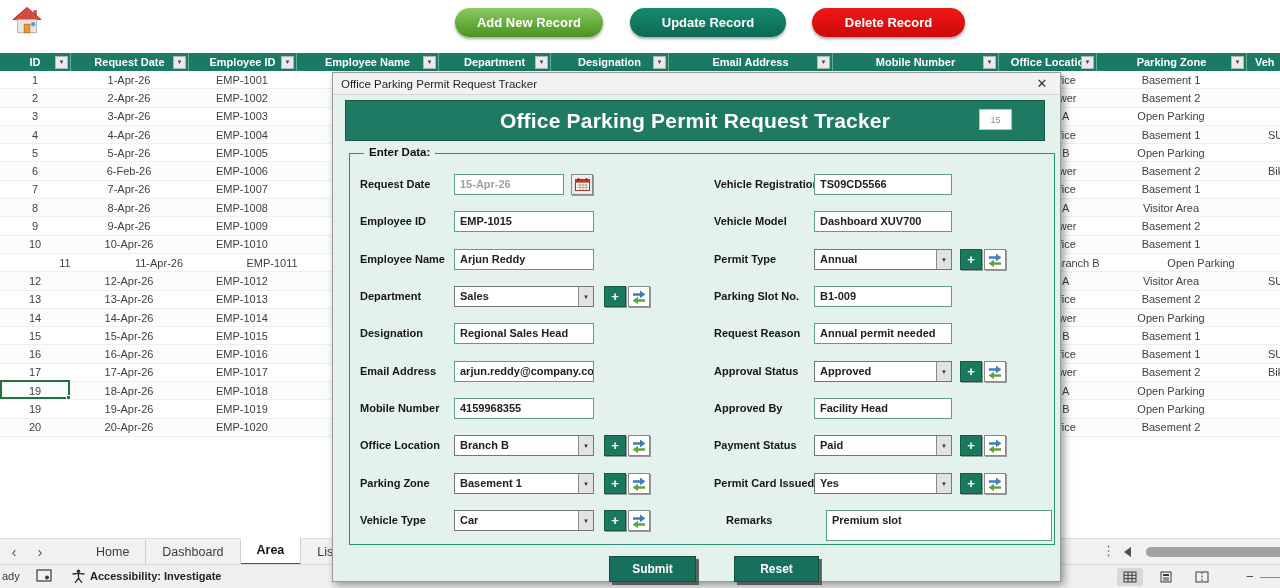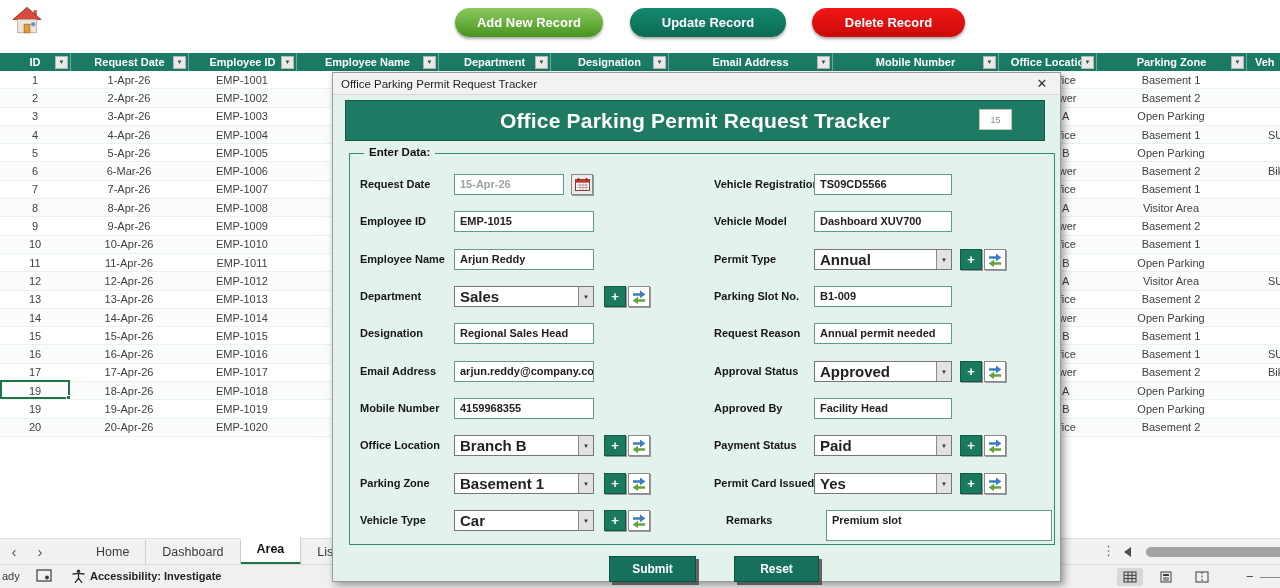--- a/index.html
+++ b/index.html
@@ -31,21 +31,21 @@
   .tcell { flex:none; font-size:11px; color:#3e3e3e; display:flex; align-items:center; justify-content:center;
            overflow:hidden; white-space:nowrap; }
   .tcell.veh { justify-content:flex-start; padding-left:22px; }
   #selbox { position:absolute; left:0px; top:327px; width:70px; height:19px;
             border:2px solid #217346; background:transparent; }
   #selbox .handle { position:absolute; right:-3px; bottom:-3px; width:5px; height:5px; background:#217346; border:1px solid #fff; }
 
   
   #tabbar { position:absolute; left:0; top:538px; width:1280px; height:26px; background:#f1f1f1; border-top:1px solid #dcdcdc; }
   .navarr { position:absolute; top:0; height:26px; line-height:25px; color:#555; font-size:15px; width:20px; text-align:center; cursor:pointer; }
-  #tabs { position:absolute; left:80px; top:0; height:26px; display:flex; align-items:flex-end; }
+  #tabs { position:absolute; left:80px; top:0; height:26px; display:flex; align-items:center; }
   .stab { padding:0 16px; font-size:12.5px; color:#3c3c3c; line-height:25px; border-right:1px solid #cfcfcf; cursor:pointer; white-space:nowrap; }
   .stab.active { background:#fff; font-weight:bold; color:#151515; border-bottom:3px solid #1e7145; border-right:1px solid #cfcfcf; }
   
   #hsplit { position:absolute; left:1102px; top:4px; color:#666; font-size:13px; }
   #harrow { position:absolute; left:1124px; top:8px; width:0; height:0; border-top:5px solid transparent;
             border-bottom:5px solid transparent; border-right:7px solid #4d4d4d; }
   #hthumb { position:absolute; left:1146px; top:8px; width:140px; height:10px; background:#a3a3a3; border-radius:5px; }
 
   
   #statusbar { position:absolute; left:0; top:564px; width:1280px; height:24px; background:#f0f0f0; border-top:1px solid #d9d9d9; font-size:11px; color:#3a3a3a; }
@@ -72,21 +72,21 @@
             font-size:9px; color:#8a8a8a; text-align:center; line-height:20px; }
   #gbox { position:absolute; left:16px; top:80px; width:706px; height:392px; border:1px solid #2f8c77; }
   #gbox-label { position:absolute; left:14px; top:-8px; background:#e4f2ed; padding:0 5px; font-weight:bold; font-size:11.5px; color:#111; }
   .frow { position:absolute; height:22px; }
   .flabel { position:absolute; top:4px; font-weight:bold; font-size:11px; color:#161616; white-space:nowrap; }
   .tbox { position:absolute; top:0; height:21px; background:#fff; border:1px solid #5e9a8e; font-weight:bold; font-size:11px;
           color:#222; line-height:19px; padding:0 5px; overflow:hidden; white-space:nowrap; }
   .tbox.gray { color:#9aa5a0; }
   .tbox.area { height:31px; line-height:14px; padding-top:2px; }
   .combo { position:absolute; top:0; height:21px; background:#fff; border:1px solid #767676; display:flex; overflow:hidden; }
-  .combo-val { flex:1; font-weight:bold; font-size:15px; color:#222; line-height:19px; padding:0 5px; overflow:hidden; white-space:nowrap; }
+  .combo-val { flex:1; font-weight:bold; font-size:11px; color:#222; line-height:19px; padding:0 5px; overflow:hidden; white-space:nowrap; }
   .combo-btn { width:15px; background:#e2e2e2; border-left:1px solid #8a8a8a; font-size:6px; color:#333;
                display:flex; align-items:center; justify-content:center; }
   .sqbtn { position:absolute; top:0; width:22px; height:21px; border:1px solid #8a8a8a; box-shadow:1px 1px 0 #999;
            display:flex; align-items:center; justify-content:center; cursor:pointer; }
   .sqbtn.plus { background:#1b7a5e; color:#fff; font-weight:bold; font-size:13px; line-height:1; border-color:#0f5b45; }
   .sqbtn.sync { background:#fff; }
   .sqbtn.cal  { background:#ececec; }
   .formbtn { position:absolute; top:483px; height:26px; background:#17705c; color:#fff; font-weight:bold; font-size:12px;
              border:1px solid #0e5244; box-shadow:3px 3px 0 rgba(75,75,75,.85); cursor:pointer; font-family:"Liberation Sans",sans-serif; }
   #btn-submit { left:276px; width:87px; }
@@ -217,21 +217,21 @@
           <div class="tcell" style="width: 112px;"></div>
           <div class="tcell" style="width: 118px;"></div>
           <div class="tcell" style="width: 164px;"></div>
           <div class="tcell" style="width: 166px;"></div>
           <div class="tcell" style="width: 98px;">Branch B</div>
           <div class="tcell" style="width: 150px;">Open Parking</div>
           <div class="tcell veh" style="width: 97px;"></div>
         </div>
         <div class="trow">
           <div class="tcell" style="width: 70px;">6</div>
-          <div class="tcell" style="width: 118px;">6-Mar-26</div>
+          <div class="tcell" style="width: 118px;">6-Feb-26</div>
           <div class="tcell" style="width: 108px;">EMP-1006</div>
           <div class="tcell" style="width: 142px;"></div>
           <div class="tcell" style="width: 112px;"></div>
           <div class="tcell" style="width: 118px;"></div>
           <div class="tcell" style="width: 164px;"></div>
           <div class="tcell" style="width: 166px;"></div>
           <div class="tcell" style="width: 98px;">North Tower</div>
           <div class="tcell" style="width: 150px;">Basement 2</div>
           <div class="tcell veh" style="width: 97px;">Bike</div>
         </div>
@@ -281,21 +281,21 @@
           <div class="tcell" style="width: 142px;"></div>
           <div class="tcell" style="width: 112px;"></div>
           <div class="tcell" style="width: 118px;"></div>
           <div class="tcell" style="width: 164px;"></div>
           <div class="tcell" style="width: 166px;"></div>
           <div class="tcell" style="width: 98px;">Head Office</div>
           <div class="tcell" style="width: 150px;">Basement 1</div>
           <div class="tcell veh" style="width: 97px;"></div>
         </div>
         <div class="trow">
-          <div class="tcell" style="width: 70px;">11</div>
+          <div class="tcell" style="width: 70px; margin-left: 30px;">11</div>
           <div class="tcell" style="width: 118px;">11-Apr-26</div>
           <div class="tcell" style="width: 108px;">EMP-1011</div>
           <div class="tcell" style="width: 142px;"></div>
           <div class="tcell" style="width: 112px;"></div>
           <div class="tcell" style="width: 118px;"></div>
           <div class="tcell" style="width: 164px;"></div>
           <div class="tcell" style="width: 166px;"></div>
           <div class="tcell" style="width: 98px;">Branch B</div>
           <div class="tcell" style="width: 150px;">Open Parking</div>
           <div class="tcell veh" style="width: 97px;"></div>

